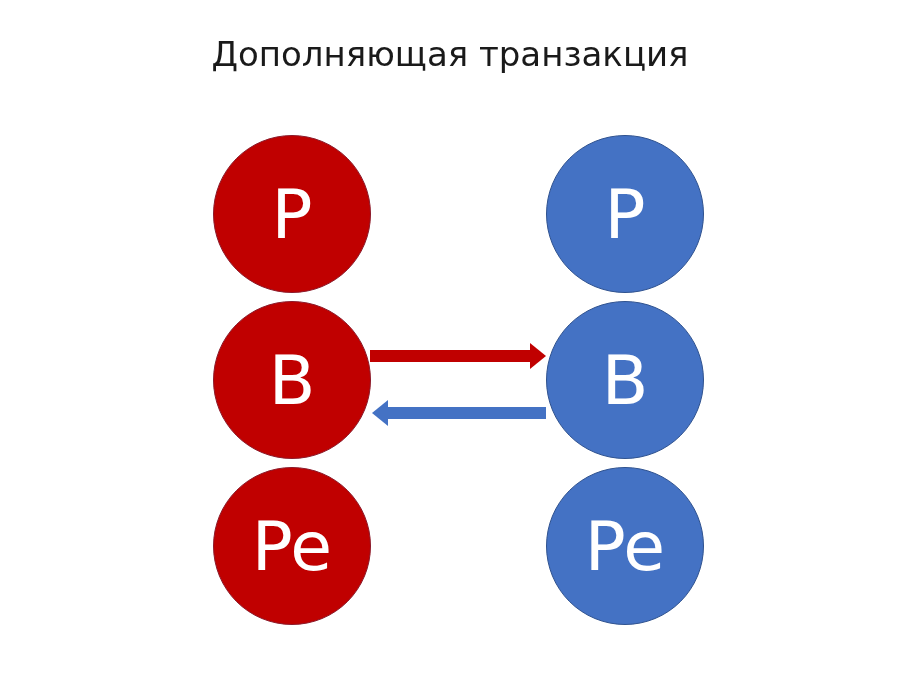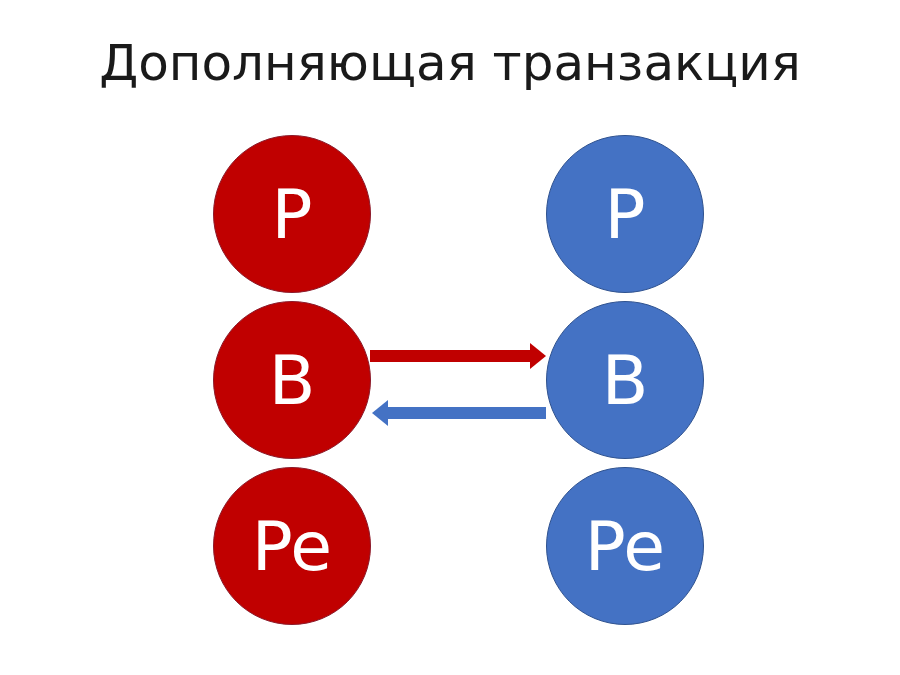--- a/index.html
+++ b/index.html
@@ -1,17 +1,17 @@
 <!DOCTYPE html>
 <html><head>
 <meta charset="utf-8">
 <style>
   html, body { margin:0; padding:0; background:#ffffff; }
   body { width:900px; height:675px; position:relative; overflow:hidden; font-family:"Liberation Sans","DejaVu Sans",sans-serif; }
-  .title { position:absolute; left:0; width:900px; top:34px; text-align:center; font-size:50px; color:#1a1a1a; font-family:"DejaVu Sans","Liberation Sans",sans-serif; letter-spacing:0px; }
+  .title { position:absolute; left:0; width:900px; top:34px; text-align:center; font-size:34px; color:#1a1a1a; font-family:"DejaVu Sans","Liberation Sans",sans-serif; letter-spacing:0px; }
   .circle { position:absolute; width:158px; height:158px; border-radius:50%; display:flex; align-items:center; justify-content:center; color:#ffffff; font-size:68px; font-family:"DejaVu Sans","Liberation Sans",sans-serif; box-sizing:border-box; }
   .red { background:#c00000; border:1px solid #8b1a2a; }
   .blue { background:#4472c4; border:1px solid #2f528f; }
   svg.arrows { position:absolute; left:0; top:0; }
 </style>
 </head>
 <body>
 
 <div class="title">Дополняющая транзакция</div>
 

